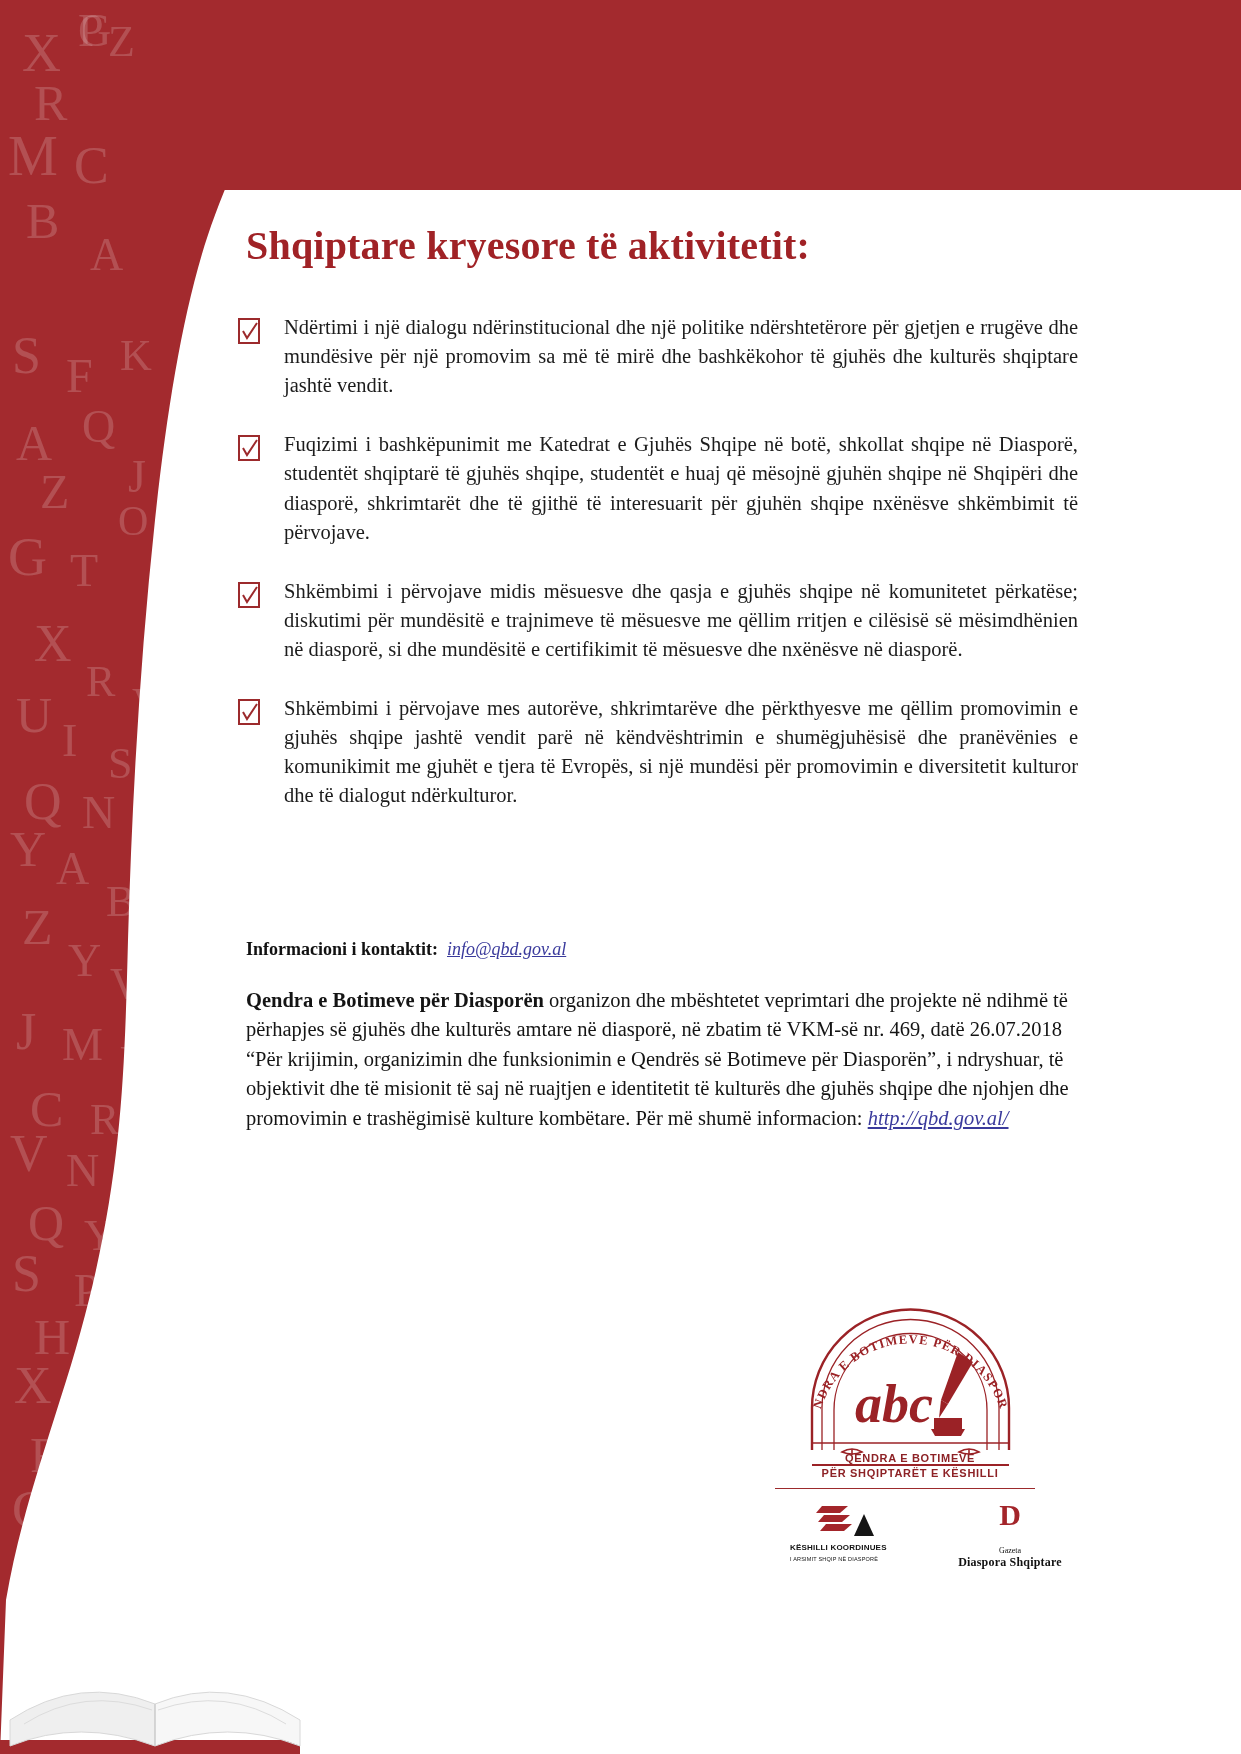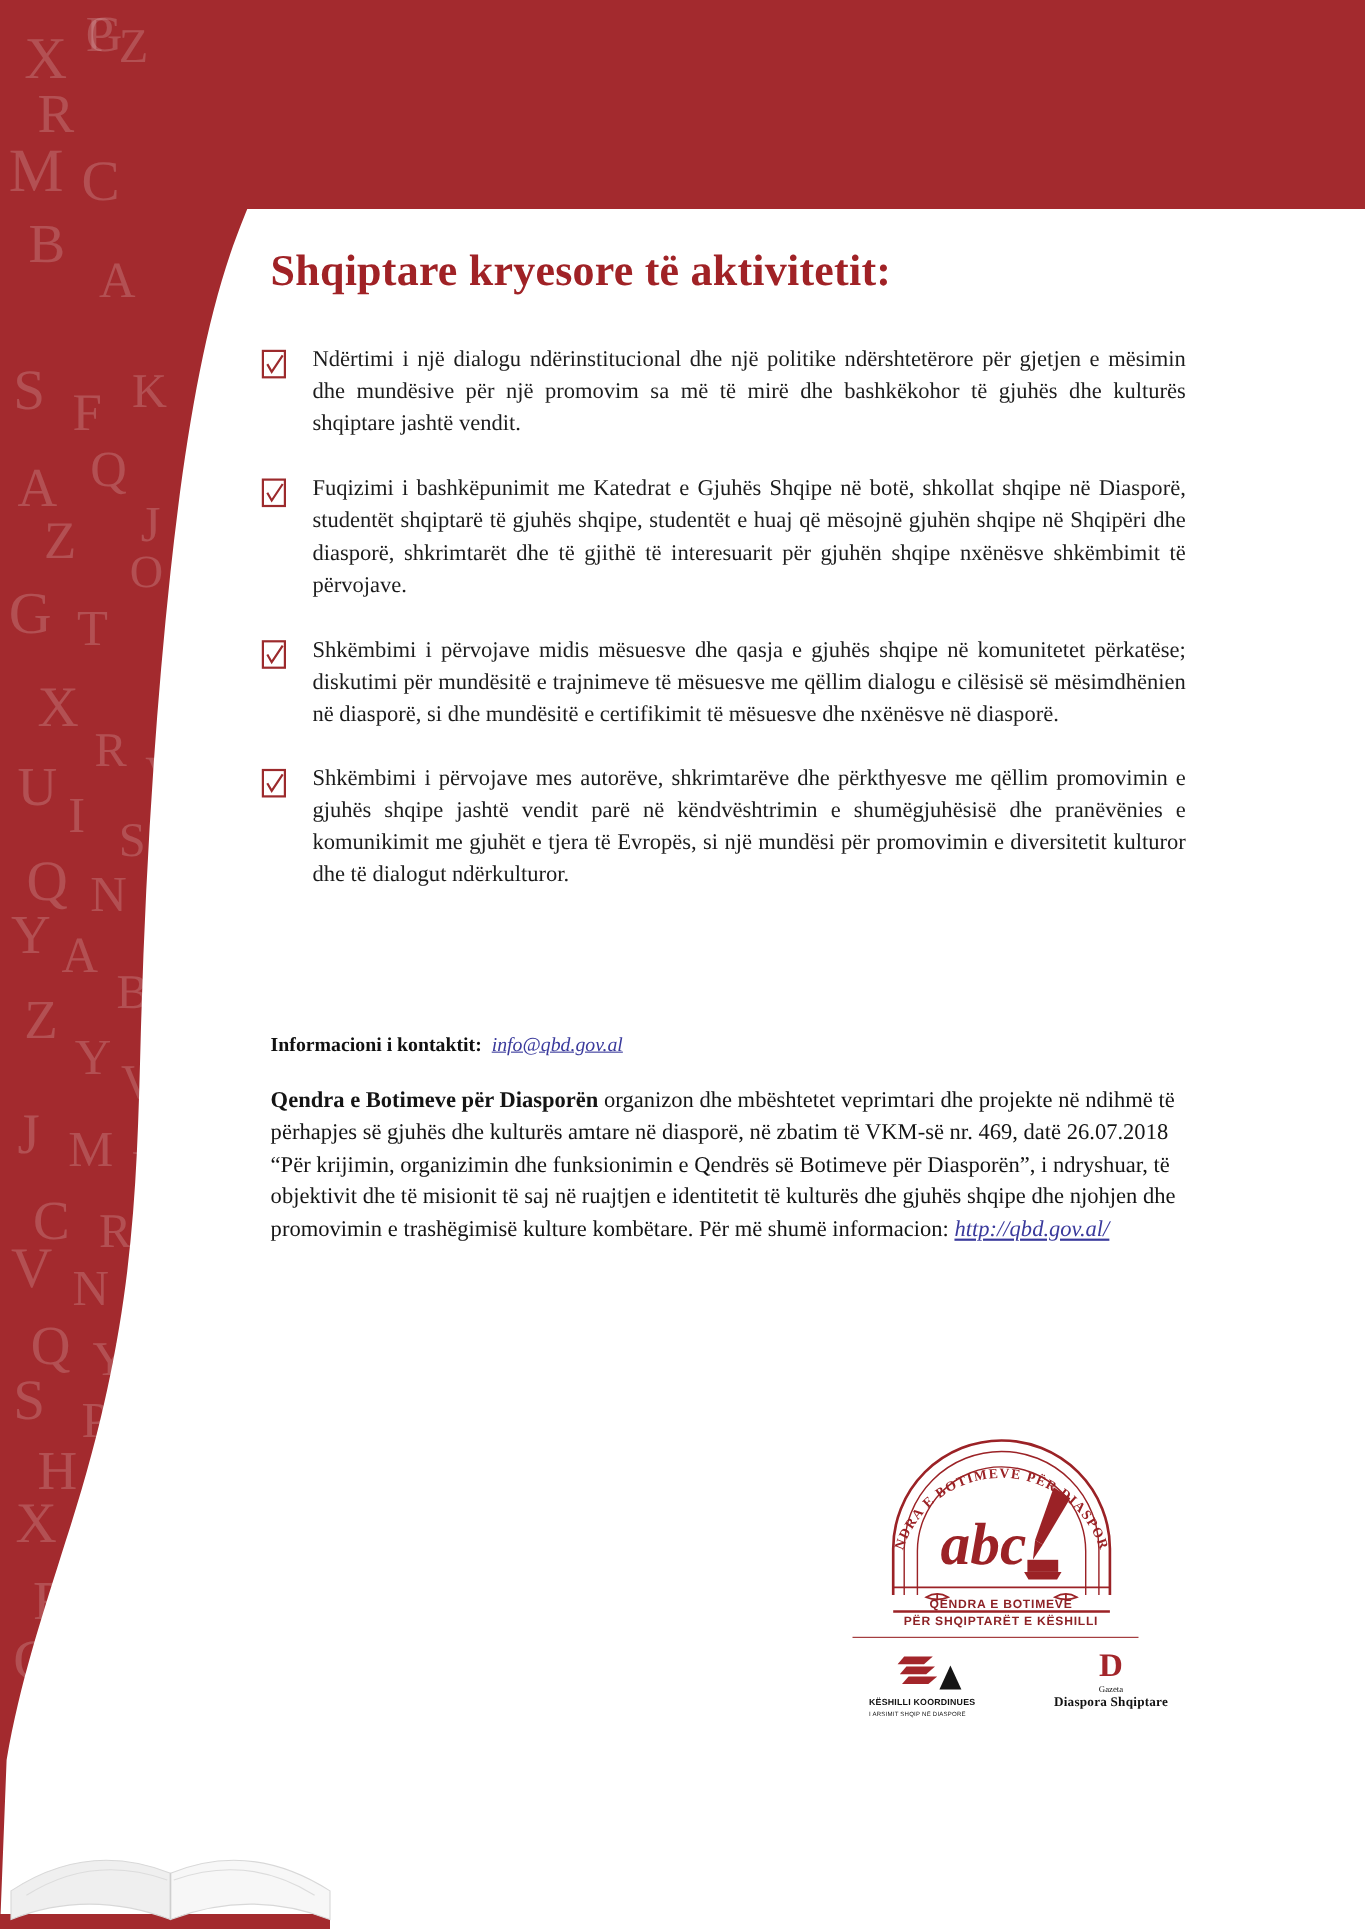--- a/index.html
+++ b/index.html
@@ -155,21 +155,21 @@
   .kk-logo { text-align:left; width:120px; }
   .kk-cap {
     font-family:"Liberation Sans", sans-serif;
     font-weight:bold; font-size:8px; color:#111; letter-spacing:0.2px;
     line-height:1.25; margin-top:3px;
   }
   .kk-cap2 { font-weight:normal; font-size:5.5px; letter-spacing:0.2px; }
   .gz-logo { text-align:center; width:120px; }
   .gz-cap1 {
     font-family:"Liberation Serif", serif; font-size:8px; color:#111;
-    margin-top:1px;
+    margin-top:16px;
   }
   .gz-cap2 {
     font-family:"Liberation Serif", serif; font-weight:bold;
     font-size:12px; color:#111; letter-spacing:0.2px;
   }
 
   
   .bottom-strip {
     position:absolute; left:0; bottom:0; width:300px; height:14px;
     background:#a32a2e; z-index:2;
@@ -402,37 +402,37 @@
 
   <h1 class="page-title">Shqiptare kryesore të aktivitetit:</h1>
 
   <div class="bullets" id="bullets">
       <div class="bullet-row">
         <span class="checkbox">
           <svg width="18" height="20" viewBox="0 0 18 20">
             <path d="M2,9 L6,16 L16,1" fill="none" stroke="#9c2a2c" stroke-width="2"></path>
           </svg>
         </span>
-        <span class="bullet-text">Ndërtimi i një dialogu ndërinstitucional dhe një politike ndërshtetërore për gjetjen e mësimin dhe mundësive për një promovim sa më të mirë dhe bashkëkohor të gjuhës dhe kulturës shqiptare jashtë vendit.</span>
+        <span class="bullet-text">Ndërtimi i një dialogu ndërinstitucional dhe një politike ndërshtetërore për gjetjen e rrugëve dhe mundësive për një promovim sa më të mirë dhe bashkëkohor të gjuhës dhe kulturës shqiptare jashtë vendit.</span>
       </div>
       <div class="bullet-row">
         <span class="checkbox">
           <svg width="18" height="20" viewBox="0 0 18 20">
             <path d="M2,9 L6,16 L16,1" fill="none" stroke="#9c2a2c" stroke-width="2"></path>
           </svg>
         </span>
         <span class="bullet-text">Fuqizimi i bashkëpunimit me Katedrat e Gjuhës Shqipe në botë, shkollat shqipe në Diasporë, studentët shqiptarë të gjuhës shqipe, studentët e huaj që mësojnë gjuhën shqipe në Shqipëri dhe diasporë, shkrimtarët dhe të gjithë të interesuarit për gjuhën shqipe nxënësve shkëmbimit të përvojave.</span>
       </div>
       <div class="bullet-row">
         <span class="checkbox">
           <svg width="18" height="20" viewBox="0 0 18 20">
             <path d="M2,9 L6,16 L16,1" fill="none" stroke="#9c2a2c" stroke-width="2"></path>
           </svg>
         </span>
-        <span class="bullet-text">Shkëmbimi i përvojave midis mësuesve dhe qasja e gjuhës shqipe në komunitetet përkatëse; diskutimi për mundësitë e trajnimeve të mësuesve me qëllim dialogu e cilësisë së mësimdhënien në diasporë, si dhe mundësitë e certifikimit të mësuesve dhe nxënësve në diasporë.</span>
+        <span class="bullet-text">Shkëmbimi i përvojave midis mësuesve dhe qasja e gjuhës shqipe në komunitetet përkatëse; diskutimi për mundësitë e trajnimeve të mësuesve me qëllim rritjen e cilësisë së mësimdhënien në diasporë, si dhe mundësitë e certifikimit të mësuesve dhe nxënësve në diasporë.</span>
       </div>
       <div class="bullet-row">
         <span class="checkbox">
           <svg width="18" height="20" viewBox="0 0 18 20">
             <path d="M2,9 L6,16 L16,1" fill="none" stroke="#9c2a2c" stroke-width="2"></path>
           </svg>
         </span>
         <span class="bullet-text">Shkëmbimi i përvojave mes autorëve, shkrimtarëve dhe përkthyesve me qëllim promovimin e gjuhës shqipe jashtë vendit parë në këndvështrimin e shumëgjuhësisë dhe pranëvënies e komunikimit me gjuhët e tjera të Evropës, si një mundësi për promovimin e diversitetit kulturor dhe të dialogut ndërkulturor.</span>
       </div>
     </div>

